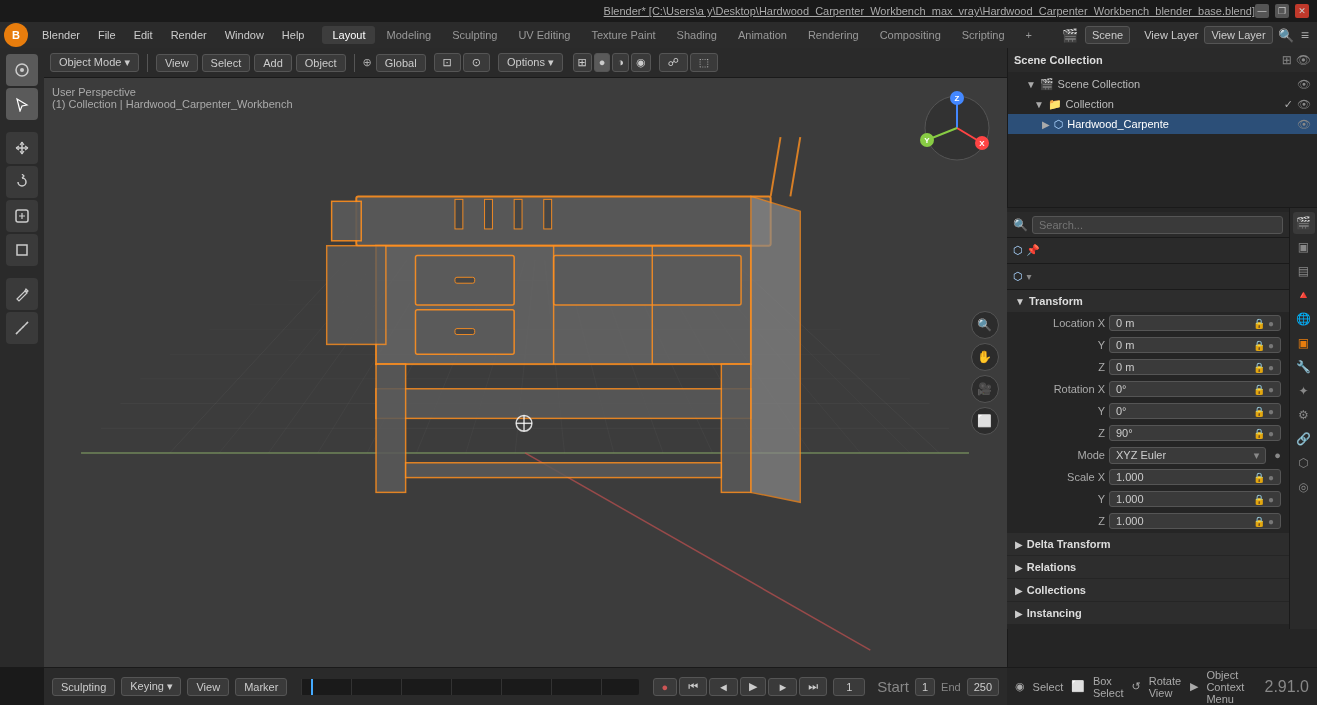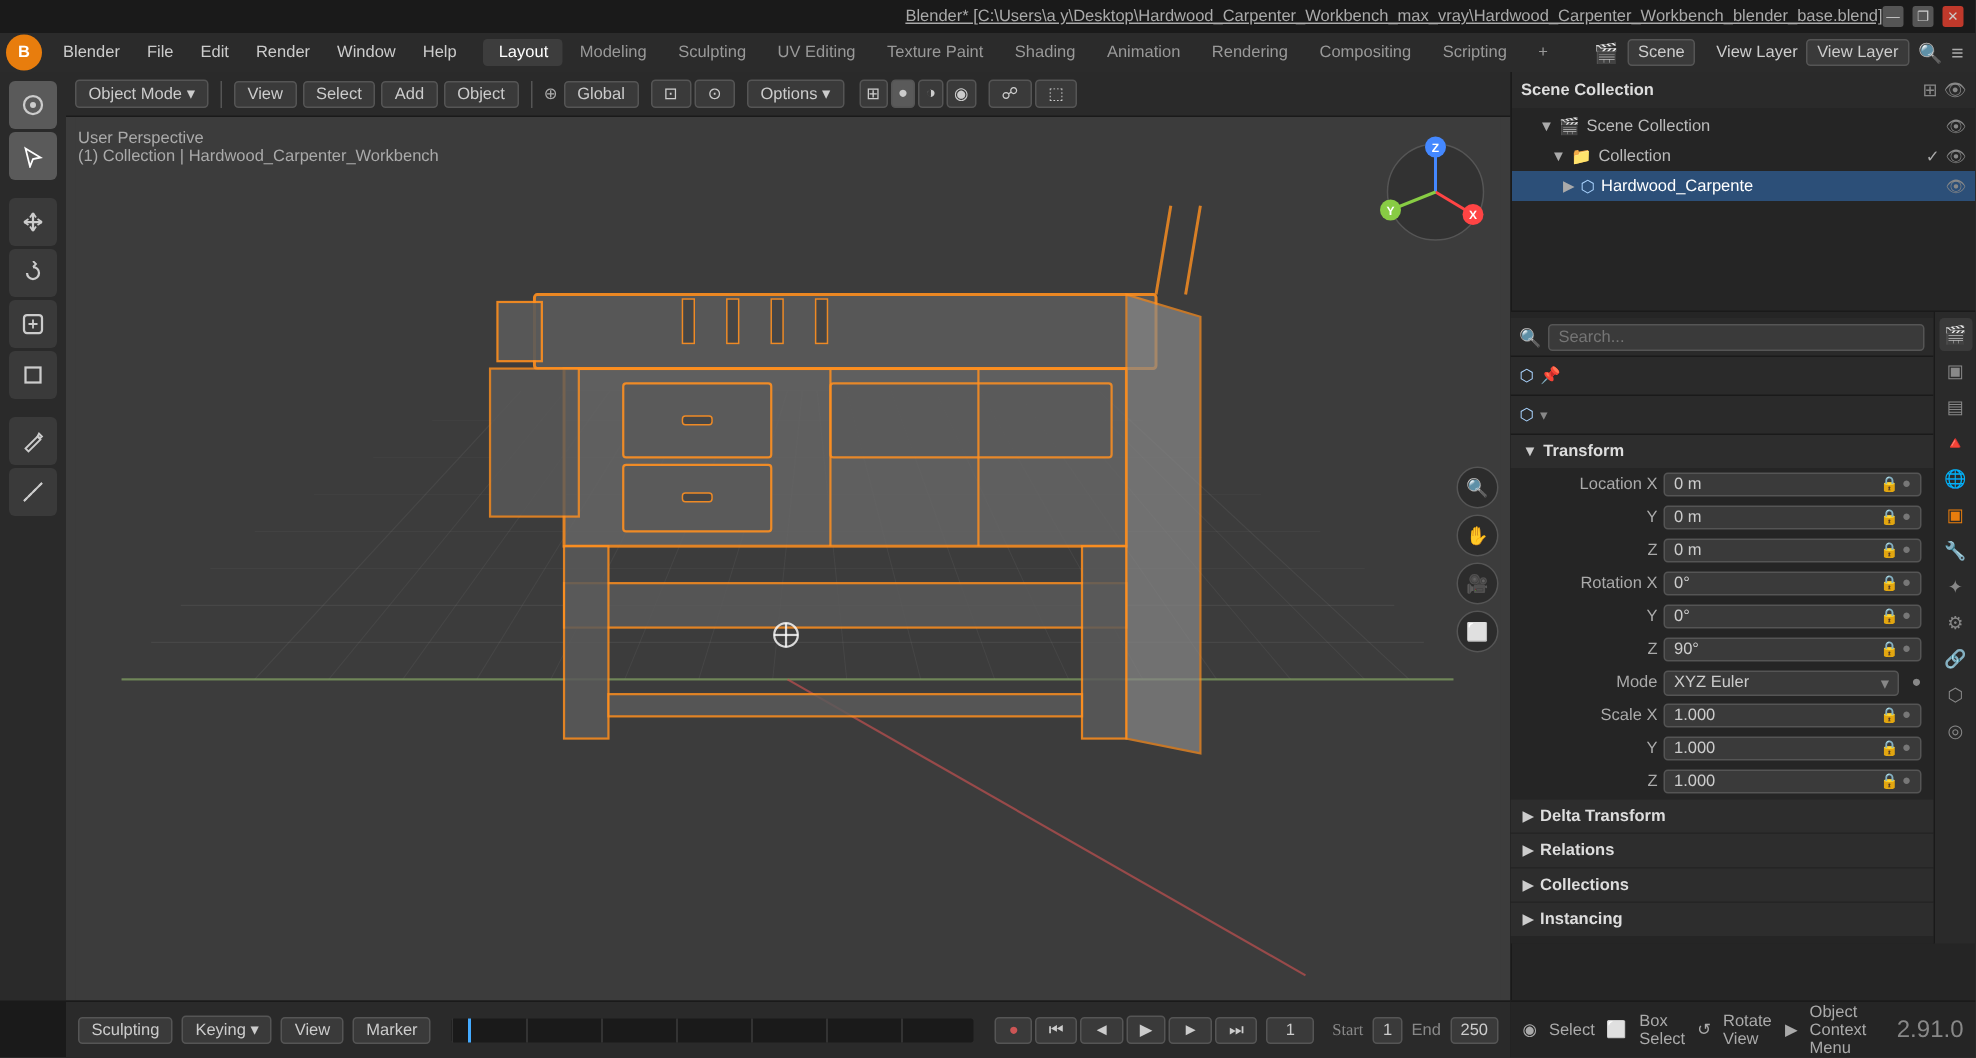--- a/index.html
+++ b/index.html
@@ -918,21 +918,21 @@
       <div class="header-btn" style="color:#c55;">●</div>
       <div class="header-btn">⏮</div>
       <div class="header-btn">◄</div>
       <div class="header-btn">▶</div>
       <div class="header-btn">►</div>
       <div class="header-btn">⏭</div>
     </div>
 
     <div style="background:#3a3a3a;border:1px solid #555;padding:2px 8px;border-radius:3px;font-size:11px;color:#ccc;min-width:32px;text-align:center;">1</div>
 
-    <span style="font-size:11px;color:#888;margin-left:6px;font-family:Liberation Serif, serif;">Start</span>
+    <span style="font-size:15px;color:#888;margin-left:6px;">Start</span>
     <div style="background:#3a3a3a;border:1px solid #555;padding:2px 6px;border-radius:3px;font-size:11px;color:#ccc;">1</div>
     <span style="font-size:11px;color:#888;">End</span>
     <div style="background:#3a3a3a;border:1px solid #555;padding:2px 6px;border-radius:3px;font-size:11px;color:#ccc;">250</div>
   </div>
 
   <div id="bottom-right-status">
     <div style="display:flex;align-items:center;gap:8px;font-size:11px;color:#aaa;flex:1;">
       <span>◉</span>
       <span>Select</span>
       <span>⬜</span>

